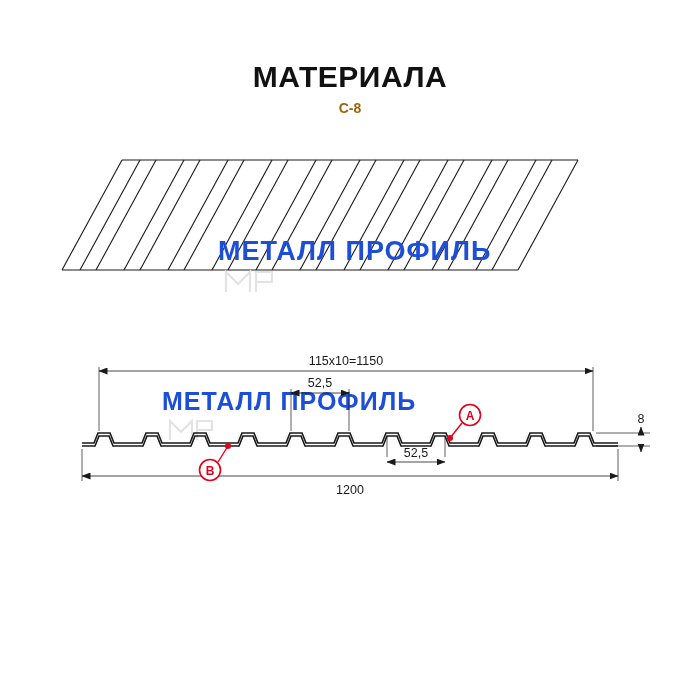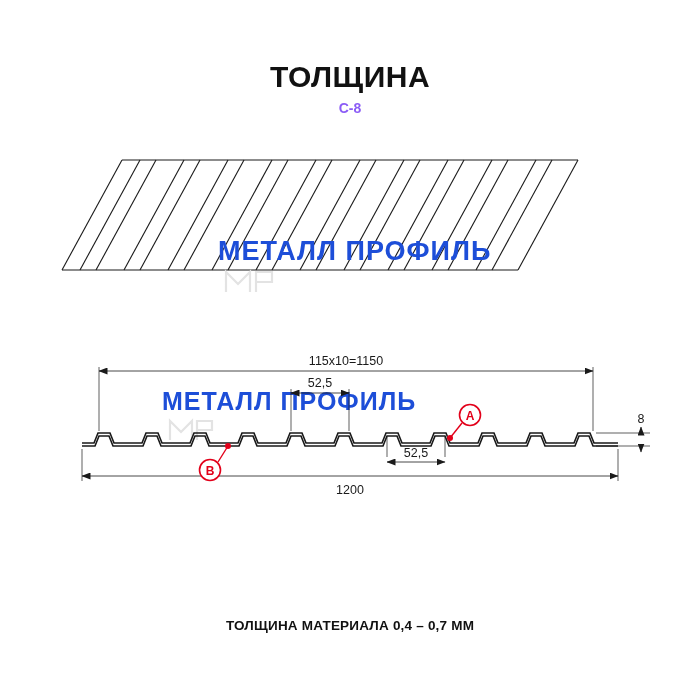--- a/index.html
+++ b/index.html
@@ -33,21 +33,21 @@
     color: #111111;
   }
   .subtitle {
     position: absolute;
     top: 100px;
     left: 0;
     width: 700px;
     text-align: center;
     font-size: 14px;
     font-weight: bold;
-    color: #8b5cf6;
+    color: #a16207;
   }
   .footer-note {
     position: absolute;
     top: 618px;
     left: 0;
     width: 700px;
     text-align: center;
     font-size: 13.5px;
     font-weight: bold;
     color: #111111;
@@ -94,21 +94,21 @@
     pointer-events: none;
   }
   svg { display: block; }
   text { font-family: "Liberation Sans", sans-serif; }
 </style>
 </head>
 <body>
 
 <div class="page">
 
-  <div class="title">ТОЛЩИНА</div>
+  <div class="title">МАТЕРИАЛА</div>
   <div class="subtitle">С-8</div>
 
   <div class="iso-view">
     <svg width="580" height="170" viewBox="0 0 580 170">
       <g fill="none" stroke="#1a1a1a" stroke-width="1.1" stroke-linejoin="miter">
 
         <path d="M62,20 L518,20"></path>
 
         <path d="M2,130 L458,130"></path>
 
@@ -251,15 +251,14 @@
 
         <path d="M178,101 L168,117" stroke="#e2001a" stroke-width="1.4" fill="none"></path>
         <circle cx="178" cy="101" r="3" fill="#e2001a"></circle>
         <circle cx="160" cy="125" r="10.5" fill="#ffffff" stroke="#e2001a" stroke-width="1.6"></circle>
         <text x="160" y="129.5" font-size="12" text-anchor="middle" fill="#e2001a" font-weight="bold">B</text>
       </g>
 
     </svg>
   </div>
 
-  <div class="footer-note">ТОЛЩИНА МАТЕРИАЛА 0,4 – 0,7 ММ</div>
 
 </div>
 
 </body></html>

